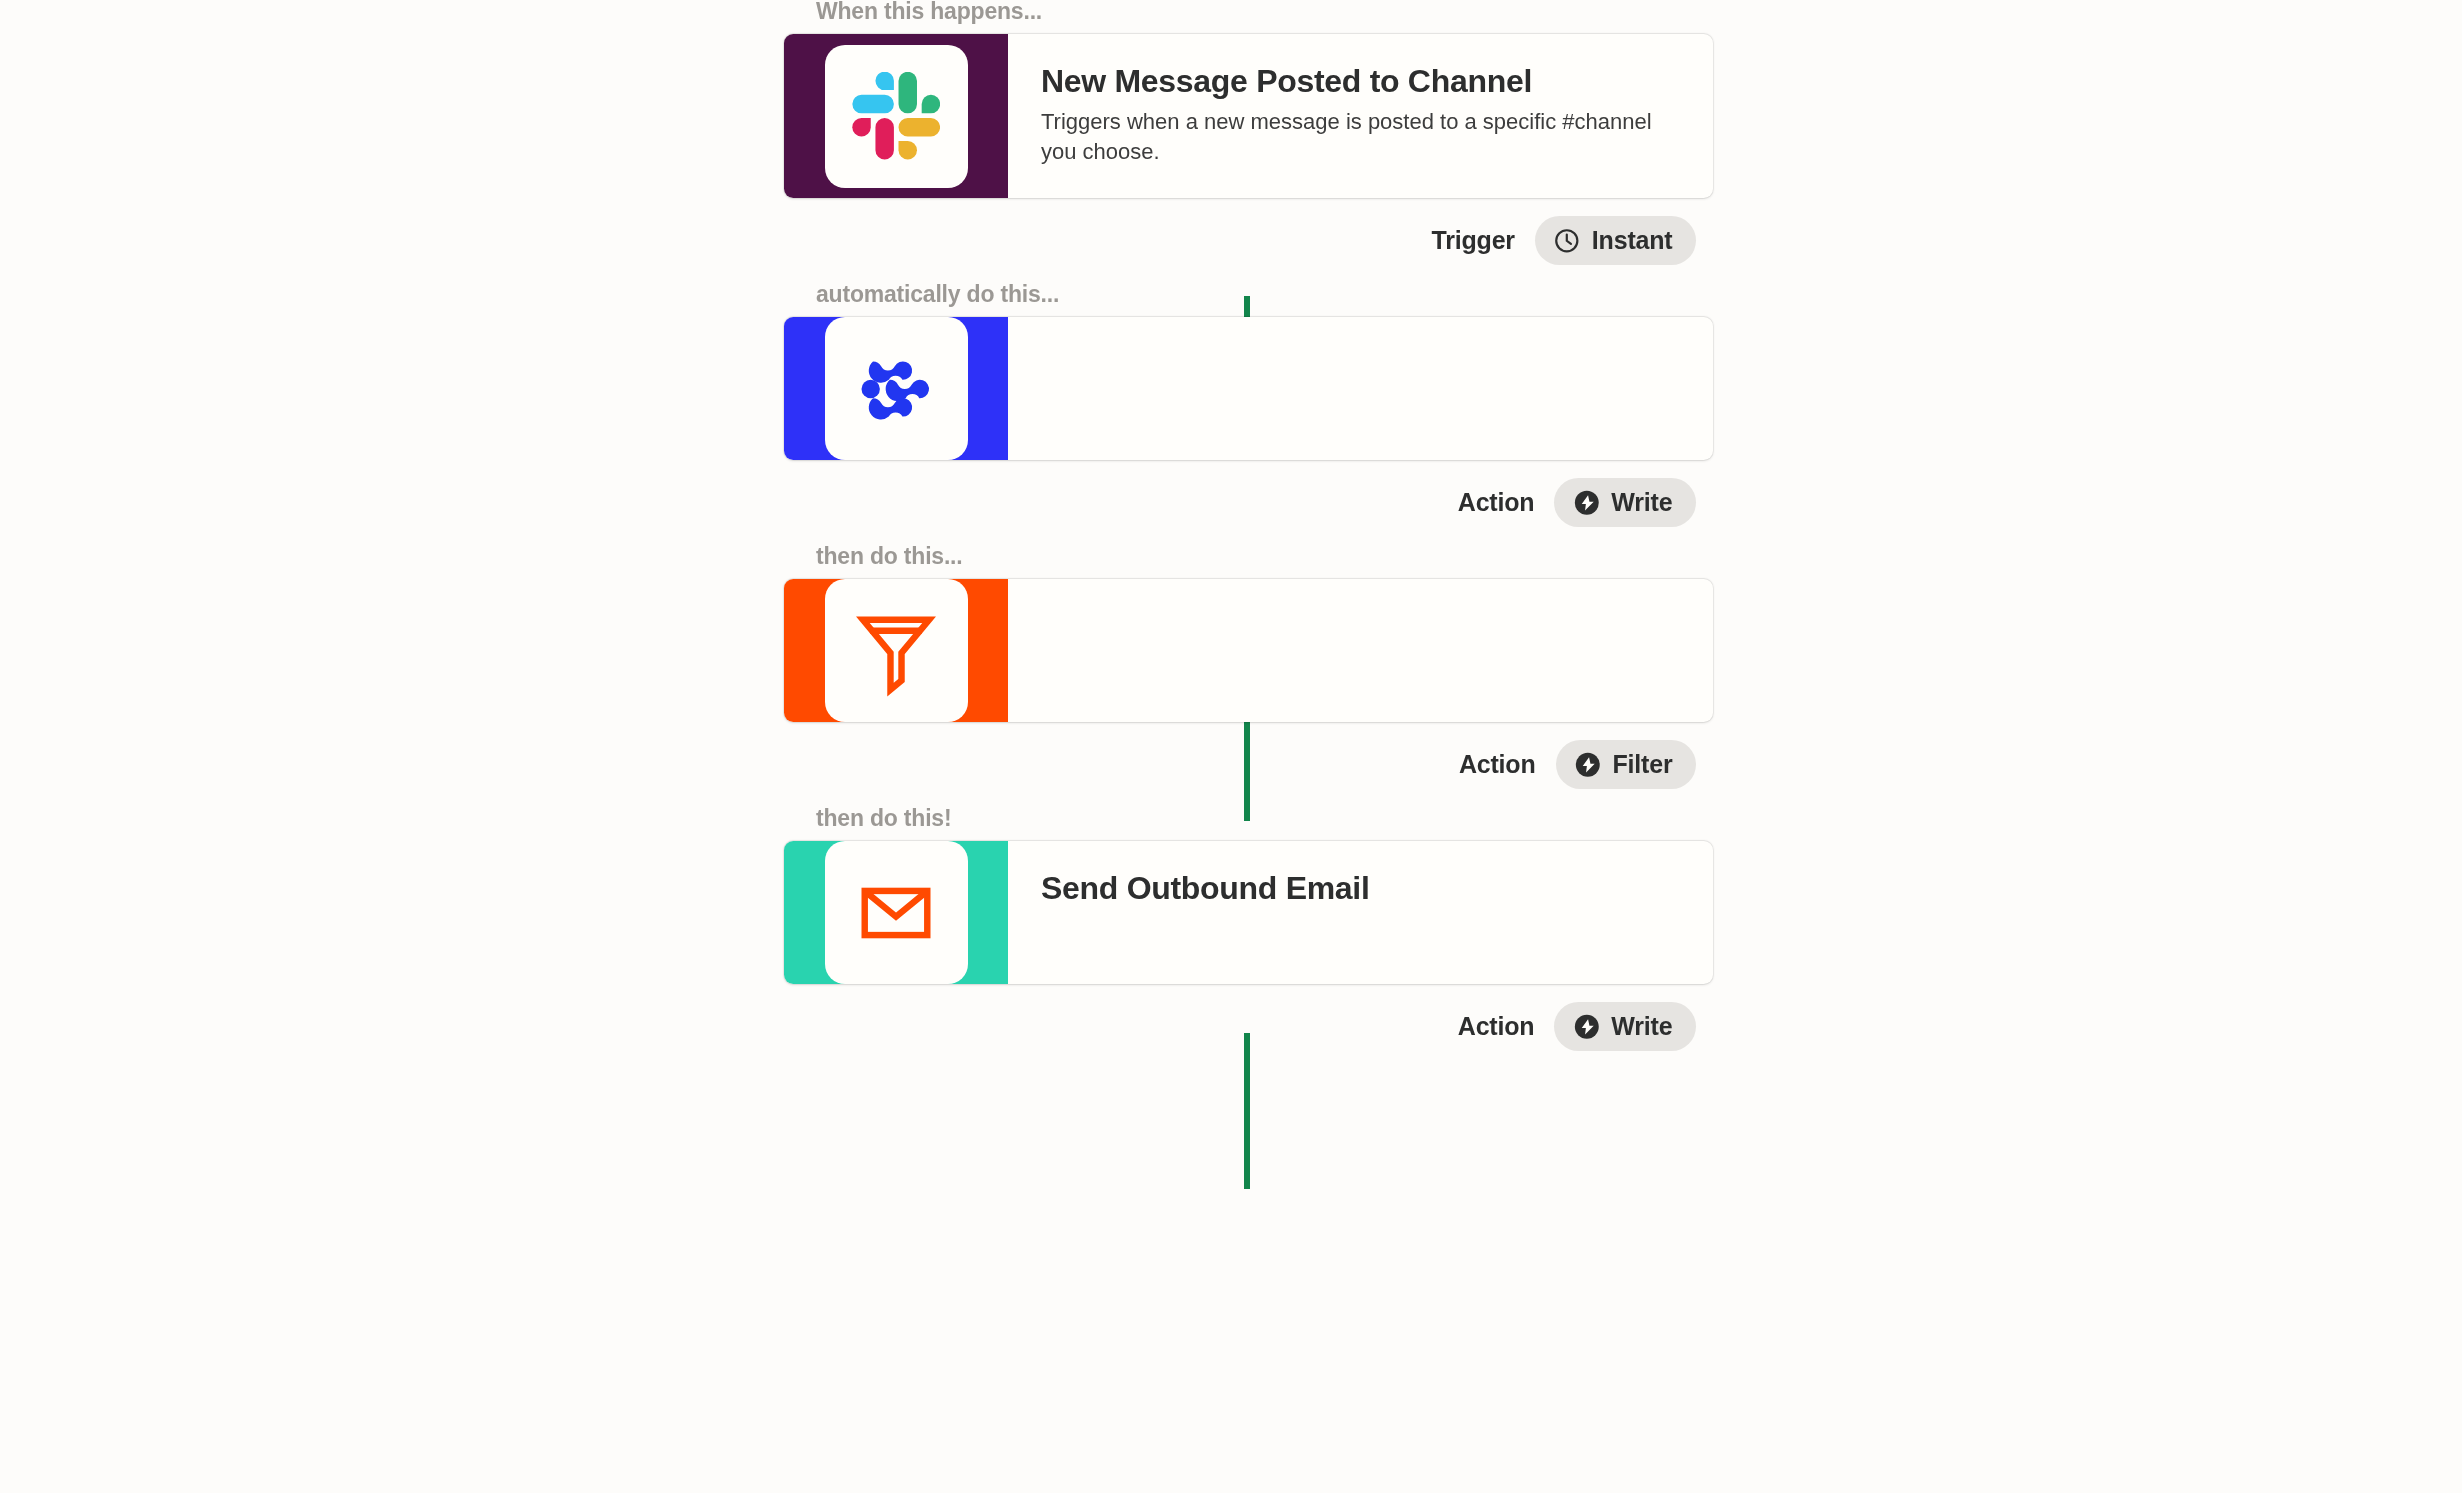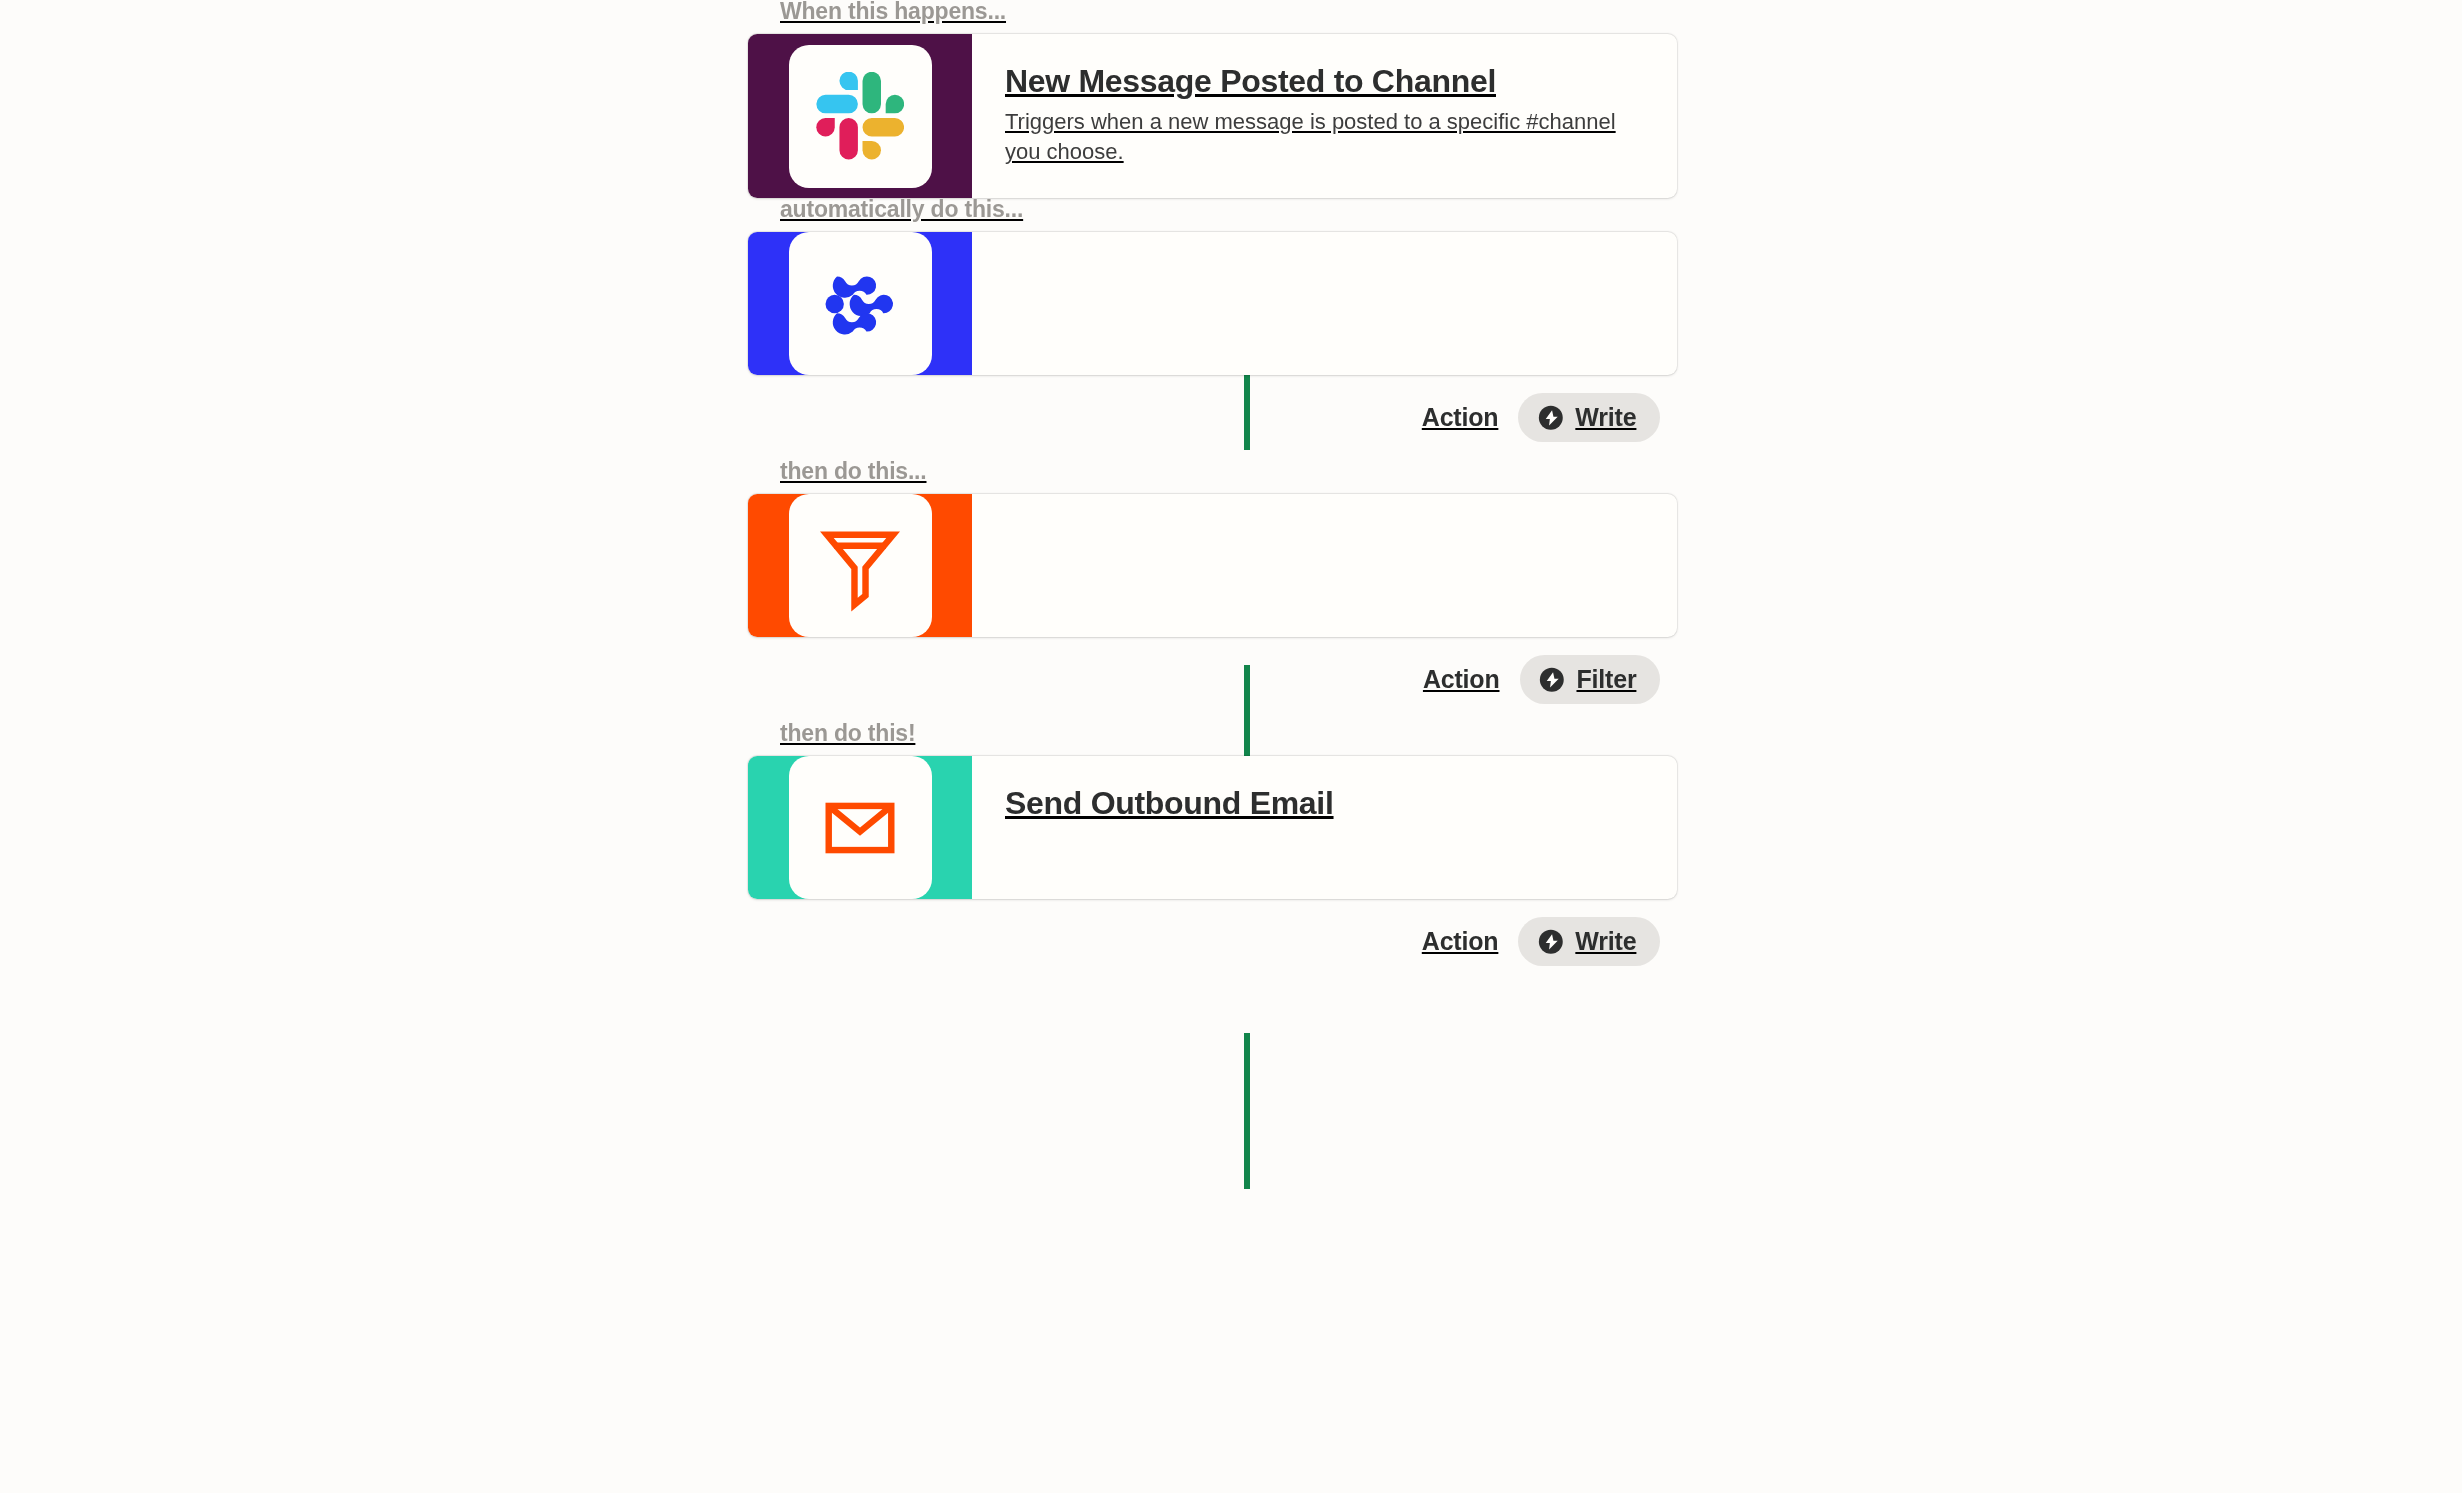--- a/index.html
+++ b/index.html
@@ -15,24 +15,23 @@
   .canvas {
     position: relative;
     width: 2462px;
     height: 1493px;
     background: #FDFCFA;
   }
 
   
   .flow {
     position: absolute;
-    left: 748px;
+    left: 784px;
     top: 0px;
     width: 929px;
-    text-decoration: underline;
   }
 
   
   .connector {
     position: absolute;
     left: 1244px;
     width: 5.5px;
     background: #12854B;
     z-index: 0;
   }
@@ -173,20 +172,30 @@
               <path d="M77.3 89.3a12.8 12.8 0 1 1 0-25.6h32a12.8 12.8 0 1 1 0 25.6z" fill="#ECB22E"></path>
             </svg>
           </div>
         </div>
         <div class="card-body">
           <div class="card-title">New Message Posted to Channel</div>
           <div class="card-desc">Triggers when a new message is posted to a specific #channel you choose.</div>
         </div>
       </div>
 
+      <div class="meta-row">
+        <span class="meta-kind">Trigger</span>
+        <span class="meta-pill">
+          <svg class="pill-icon" viewBox="0 0 24 24">
+            <circle cx="12" cy="12" r="9.2" fill="none" stroke="#2D2E2E" stroke-width="1.9"></circle>
+            <path d="M12 6.6V12l3.6 2.6" fill="none" stroke="#2D2E2E" stroke-width="1.9" stroke-linecap="round"></path>
+          </svg>
+          <span class="meta-pill-label">Instant</span>
+        </span>
+      </div>
     </div>
 
     <div class="step">
       <div class="step-label">automatically do this...</div>
 
       <div class="card">
         <div class="card-art bg-classify">
           <div class="art-tile">
             <svg width="92" height="92" viewBox="0 0 120 120">
               <g fill="#2136F0">

